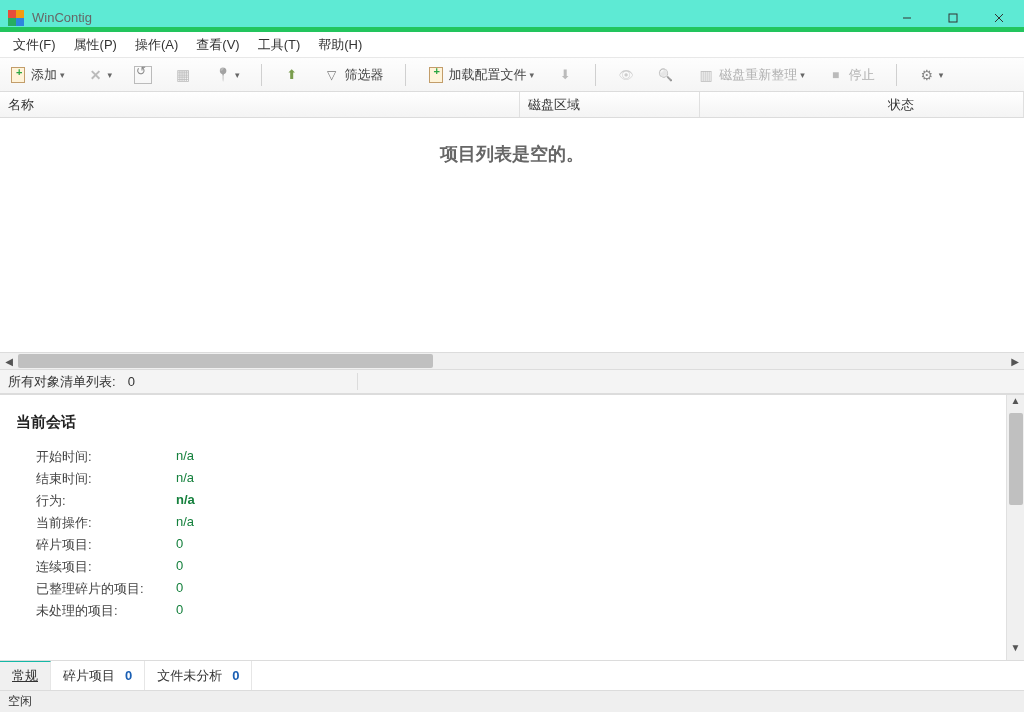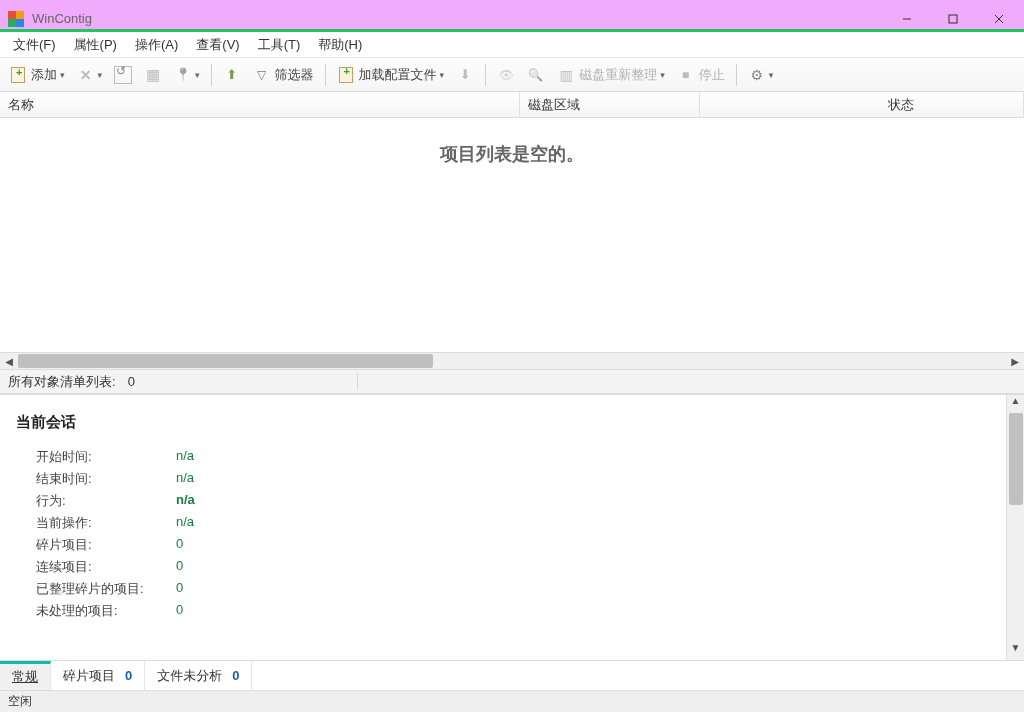--- a/index.html
+++ b/index.html
@@ -15,22 +15,22 @@
   height: 712px;
   overflow: hidden;
 }
 
 
 .titlebar {
   height: 32px;
   display: flex;
   align-items: center;
   padding: 8px 2px 0 8px;
-  background: #f0abfc;
-  border-bottom: 3px solid #22c55e;
+  background: #5eead4;
+  border-bottom: 5px solid #22c55e;
 }
 .titlebar .icon {
   width: 16px; height: 16px; margin-right: 8px;
   display: grid; grid-template: 1fr 1fr / 1fr 1fr;
 }
 .titlebar .icon span:nth-child(1){background:#e74c3c;}
 .titlebar .icon span:nth-child(2){background:#f39c12;}
 .titlebar .icon span:nth-child(3){background:#27ae60;}
 .titlebar .icon span:nth-child(4){background:#2e86de;}
 .titlebar .title { flex:1; color:#666; font-size:13px;}
@@ -52,21 +52,21 @@
   color:#333;
 }
 .menuitem { padding: 3px 9px; }
 
 
 .toolbar {
   height: 34px;
   display:flex;
   align-items:center;
   padding: 0 4px;
-  gap: 2px;
+  gap: 12px;
   border-bottom: 1px solid #dcdcdc;
   background: linear-gradient(#fdfdfd,#f5f5f5);
 }
 .tbtn {
   height: 26px;
   display:flex;
   align-items:center;
   padding: 0 4px;
   border: 1px solid transparent;
   border-radius: 3px;
@@ -171,21 +171,21 @@
   background:#fff;
 }
 .tab {
   padding: 5px 12px;
   display:flex;
   align-items:center;
   font-size:13px;
   color:#333;
   border-right:1px solid #e6e6e6;
 }
-.tab.active { background:#f0f0f0; border-top:3px solid #14b8a6;text-decoration:underline; }
+.tab.active { background:#f0f0f0; border-top:1px solid #14b8a6;text-decoration:underline; }
 .badge { color:#1a5fb4; font-weight:bold; margin-left:10px; }
 
 
 .statusbar {
   height: 22px;
   background:#efefef;
   border-top:1px solid #dcdcdc;
   padding: 2px 8px;
   font-size:12px;
   color:#333;

